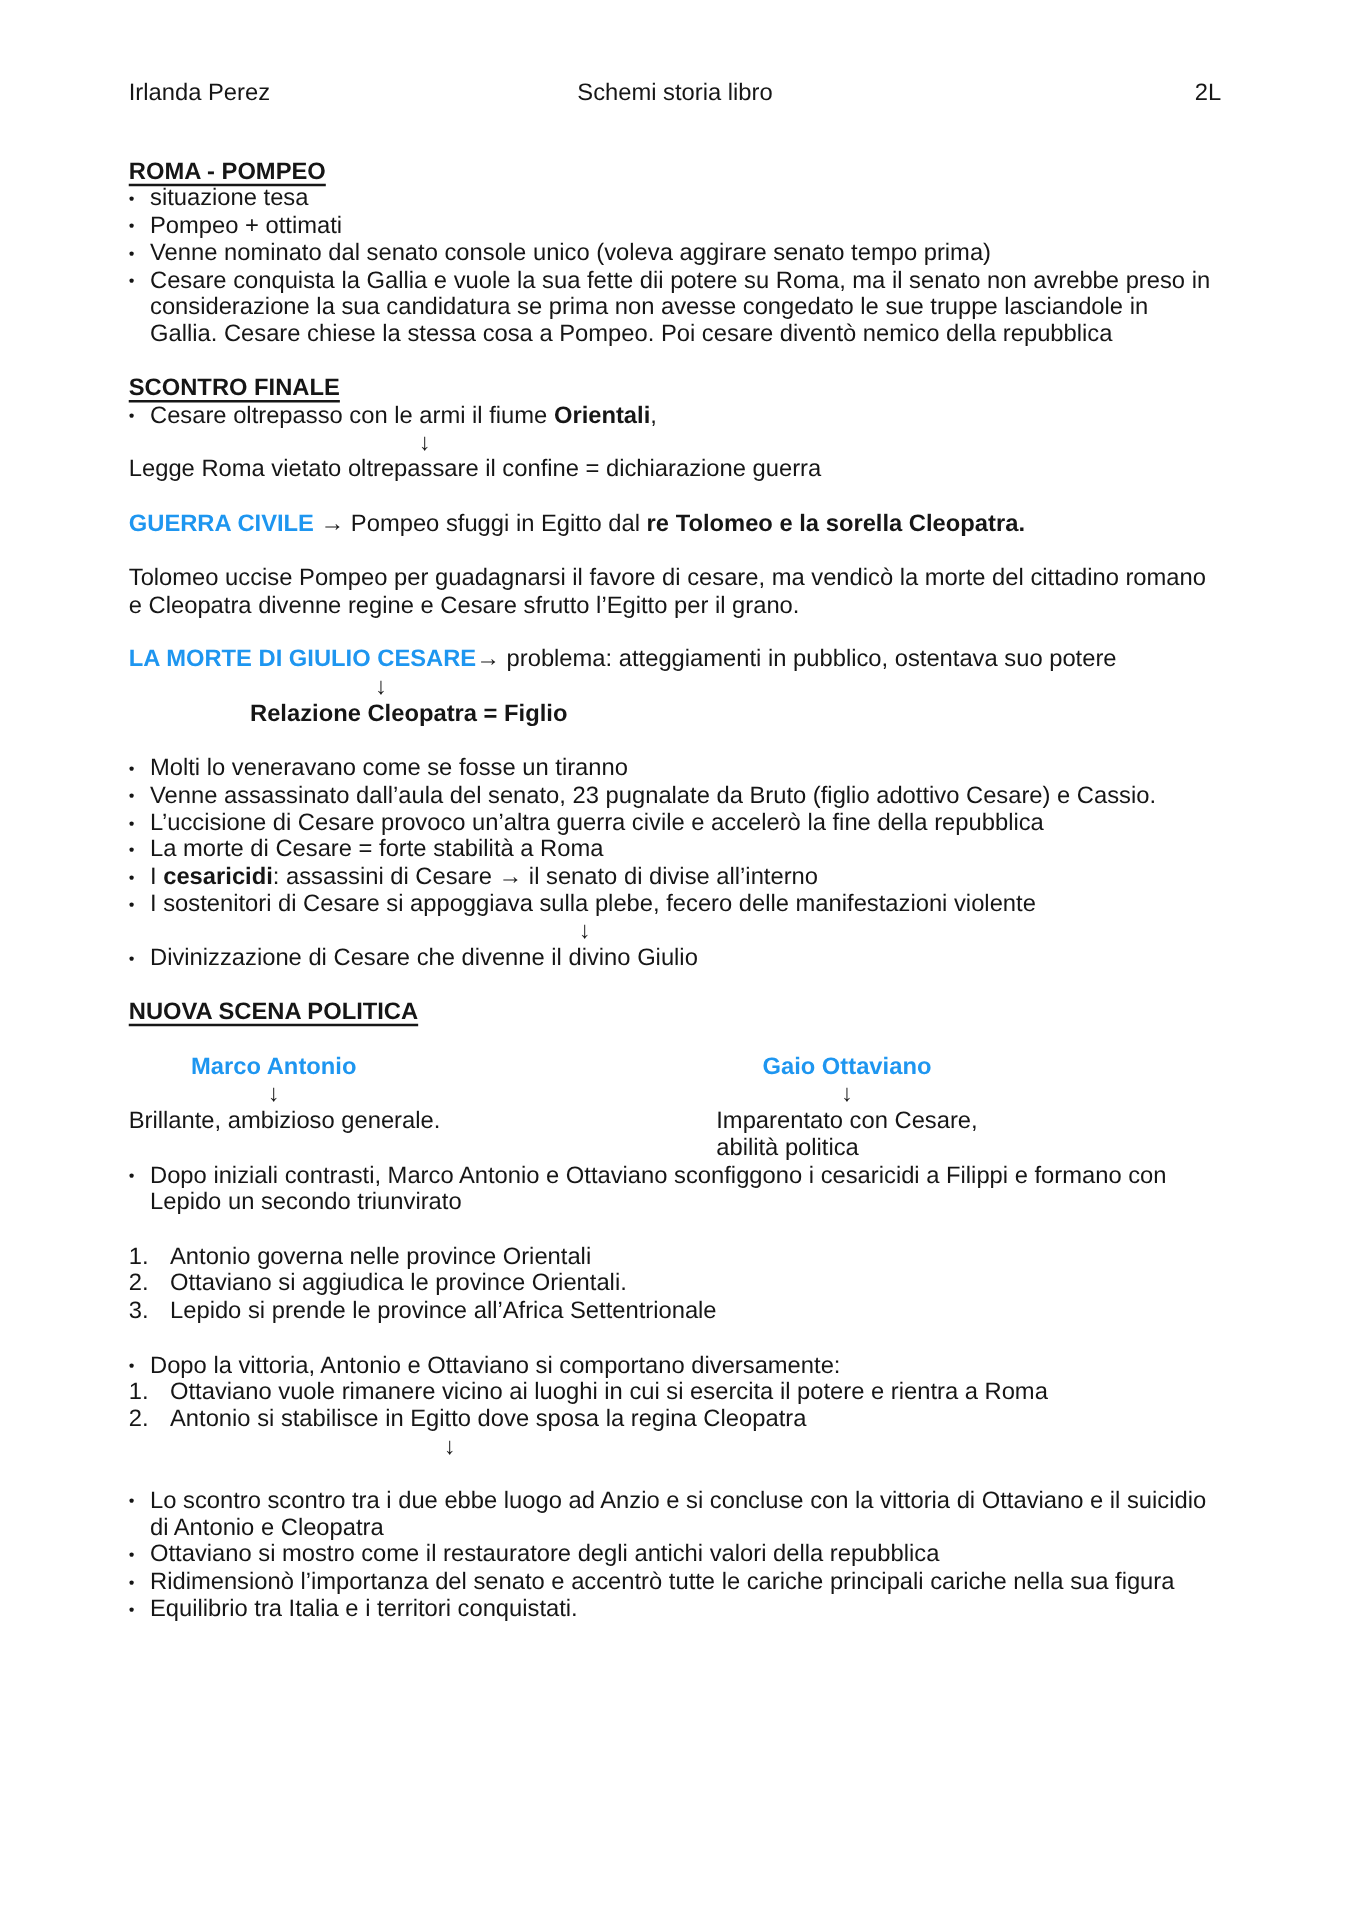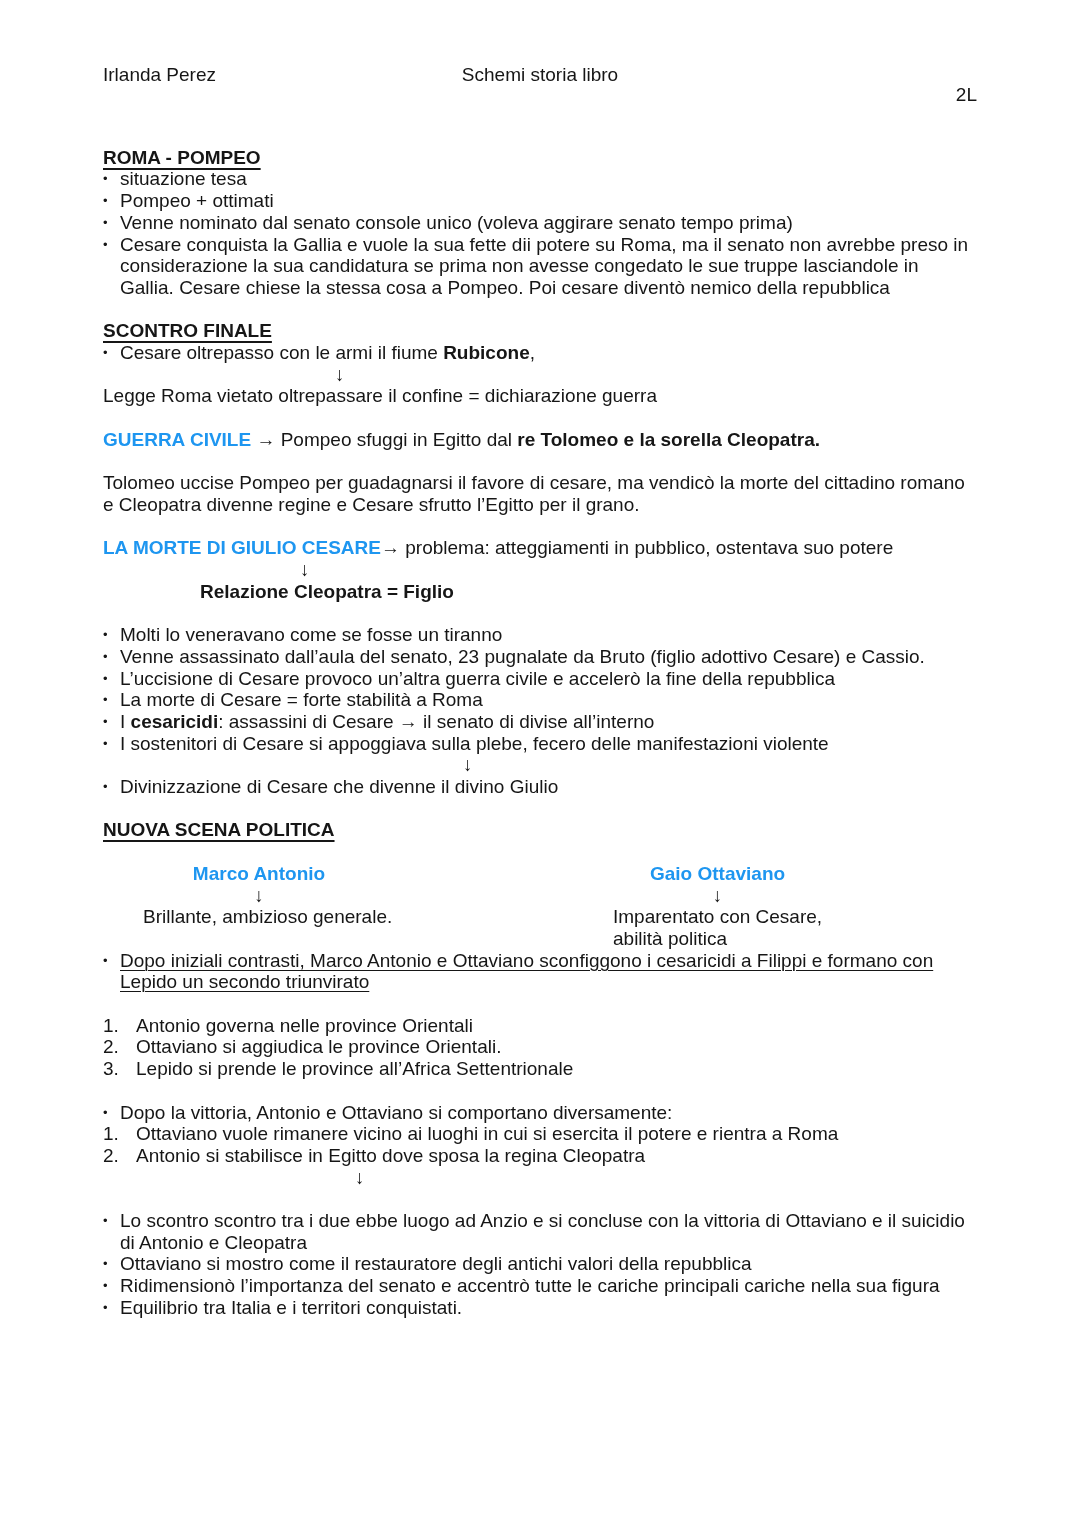--- a/index.html
+++ b/index.html
@@ -15,21 +15,21 @@
   }
   .page {
     box-sizing: border-box;
     width: 1080px;
     height: 1527px;
     padding: 64px 103px 27px 103px;
   }
   .page-header { display: flex; margin-bottom: 41px; }
   .ph-left  { flex: 1; text-align: left;  white-space: nowrap; }
   .ph-center{ flex: 0 0 auto; white-space: nowrap; }
-  .ph-right { flex: 1; text-align: right; white-space: nowrap; margin-top: 20px; }
+  .ph-right { flex: 1; text-align: right; white-space: nowrap; }
 
   .blk { margin: 0; }
   .heading {
     font-weight: bold;
     text-decoration: underline;
     text-decoration-thickness: 1.6px;
     text-underline-offset: 3.5px;
   }
   .para {}
   .bullet-item { display: flex; }
@@ -41,29 +41,29 @@
   .btxt { flex: 1; }
 
   .arrow-line { }
 
   .numrow { display: flex; }
   .num  { flex: 0 0 33px; width: 33px; }
   .ntxt { flex: 1; }
 
   .cols { display: flex; align-items: flex-start; }
   .col  { }
-  .col1 { margin-left: 40px; width: 232px; }
+  .col1 { width: 232px; }
   .col2 { margin-left: 238px; }
   .coltitle { text-align: center; font-weight: bold; color: var(--accent, #1e96f0); white-space: nowrap; }
   .colarrow { text-align: center; }
   .colline  { white-space: nowrap; }
 
   .b { font-weight: bold; }
   .c-accent { color: var(--accent, #1e96f0); }
-  .u { text-decoration: underline; text-decoration-thickness: 1.4px; text-underline-offset: 3px; }
+  .u { text-decoration-thickness: 1.4px; text-underline-offset: 3px; }
 </style>
 </head>
 <body>
 
 <div class="page">
   <div class="page-header">
     <div class="ph-left">Irlanda Perez</div>
     <div class="ph-center">Schemi storia libro</div>
     <div class="ph-right">2L</div>
   </div>
@@ -82,21 +82,21 @@
         <span class="btxt"><span>Venne nominato dal senato console unico (voleva aggirare senato tempo prima)</span></span>
       </div>
       <div class="blk bullet-item">
         <span class="dot">•</span>
         <span class="btxt"><span>Cesare conquista la Gallia e  vuole la sua fette dii potere su Roma, ma il senato non avrebbe preso in considerazione la sua candidatura  se prima non avesse congedato le sue truppe lasciandole in Gallia. Cesare chiese la stessa cosa a Pompeo. Poi cesare diventò  nemico della repubblica</span></span>
       </div>
       <div class="spacer" style="height: 21.7px;"></div>
       <div class="blk heading">SCONTRO FINALE</div>
       <div class="blk bullet-item">
         <span class="dot">•</span>
-        <span class="btxt"><span>Cesare oltrepasso con le armi il fiume </span><span class="b ">Rubicone</span><span>,</span></span>
+        <span class="btxt"><span>Cesare oltrepasso con le armi il fiume </span><span class="b ">Orientali</span><span>,</span></span>
       </div>
       <div class="blk arrow-line" style="padding-left: 232px;">↓</div>
       <div class="blk para"><span>Legge Roma vietato oltrepassare il confine = dichiarazione guerra</span></div>
       <div class="spacer" style="height: 21.7px;"></div>
       <div class="blk para"><span class="b c-accent">GUERRA CIVILE</span><span> → Pompeo sfuggi in Egitto dal </span><span class="b ">re Tolomeo e la sorella Cleopatra.</span></div>
       <div class="spacer" style="height: 21.7px;"></div>
       <div class="blk para"><span>Tolomeo uccise Pompeo per guadagnarsi il favore di cesare, ma vendicò  la morte del cittadino romano e Cleopatra divenne regine e Cesare sfrutto l’Egitto per il grano.</span></div>
       <div class="spacer" style="height: 21.7px;"></div>
       <div class="blk para"><span class="b c-accent">LA MORTE DI GIULIO CESARE</span><span>→ problema: atteggiamenti in pubblico, ostentava suo potere</span></div>
       <div class="blk arrow-line" style="padding-left: 197px;">↓</div>

